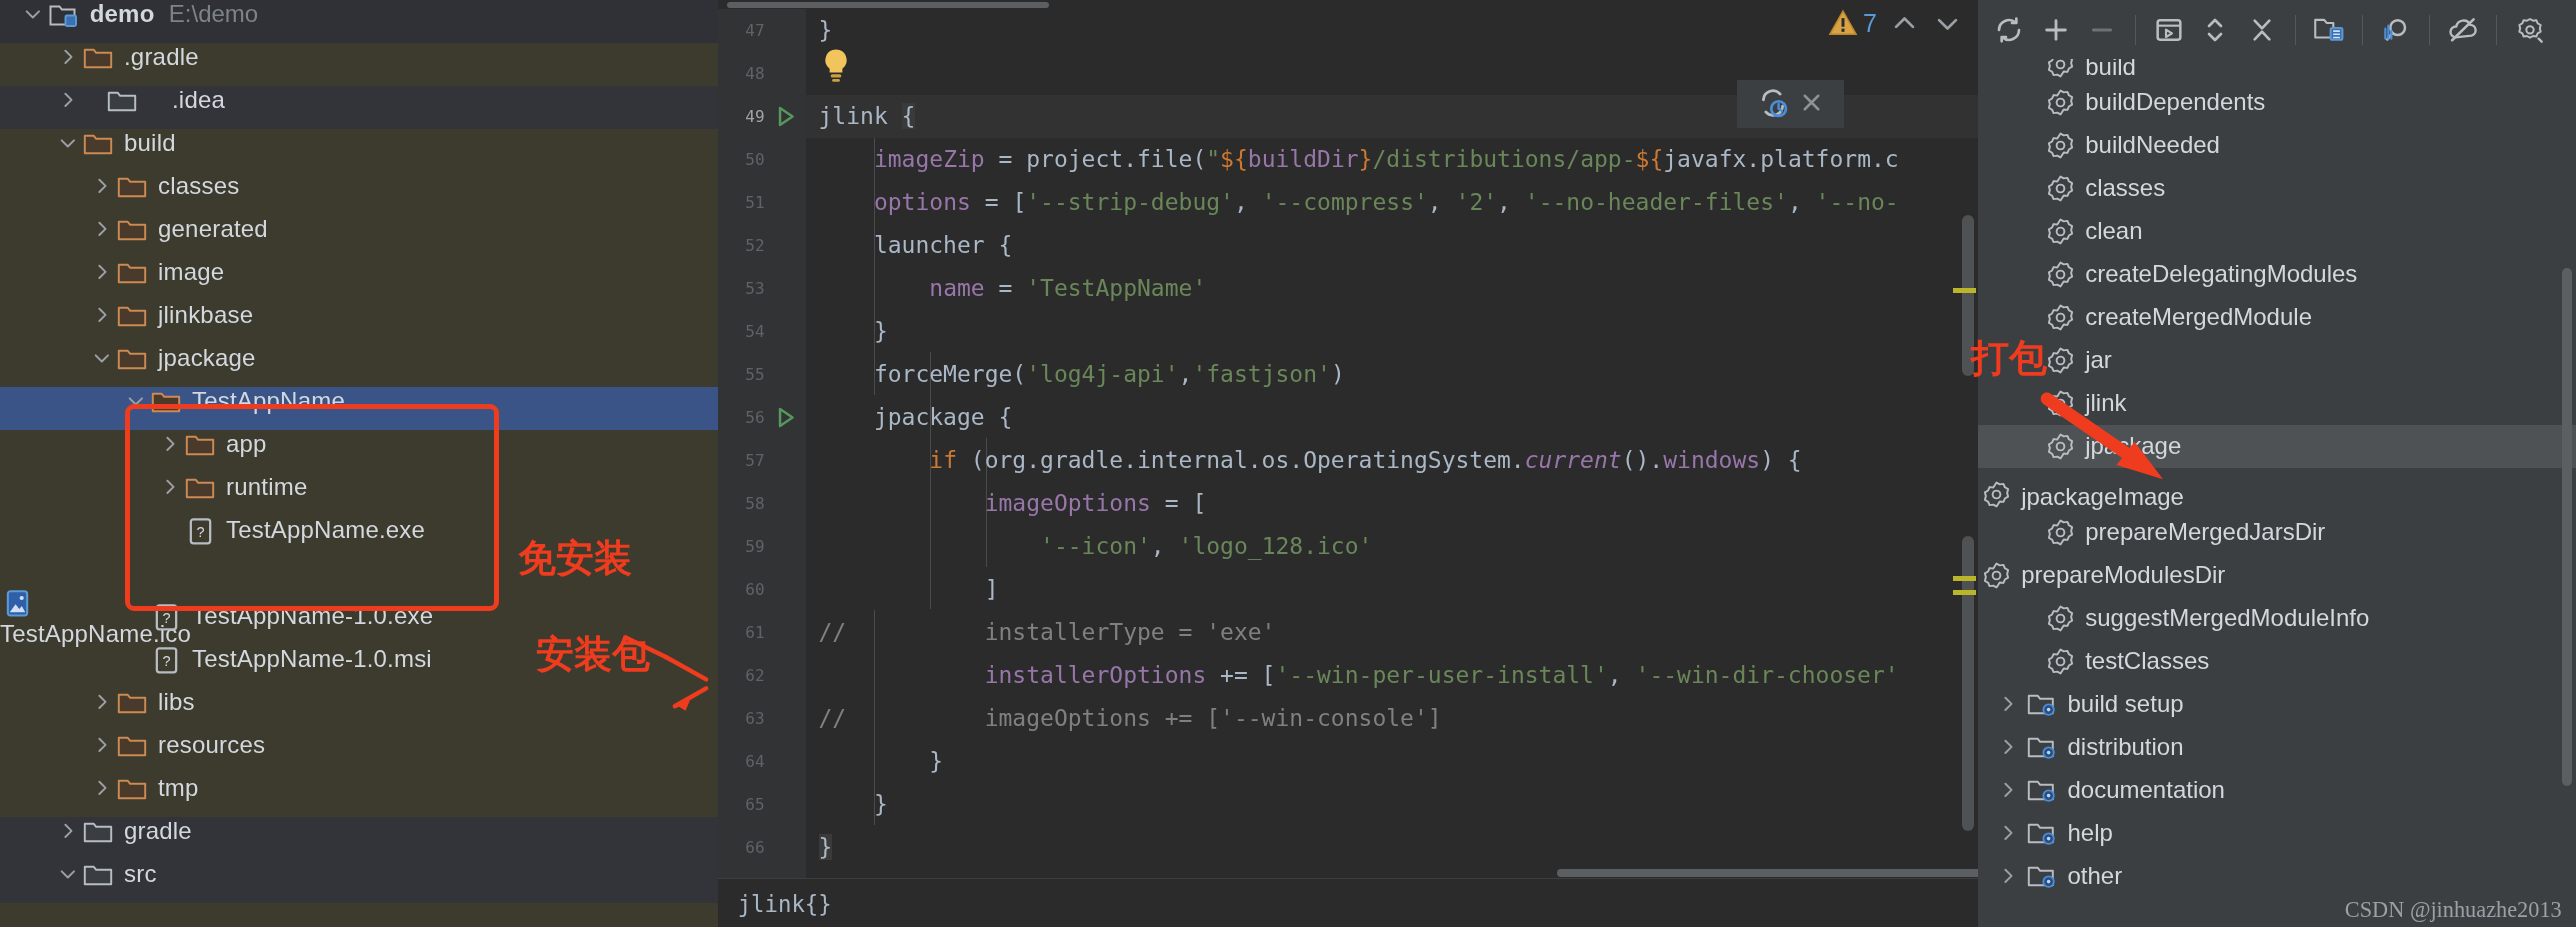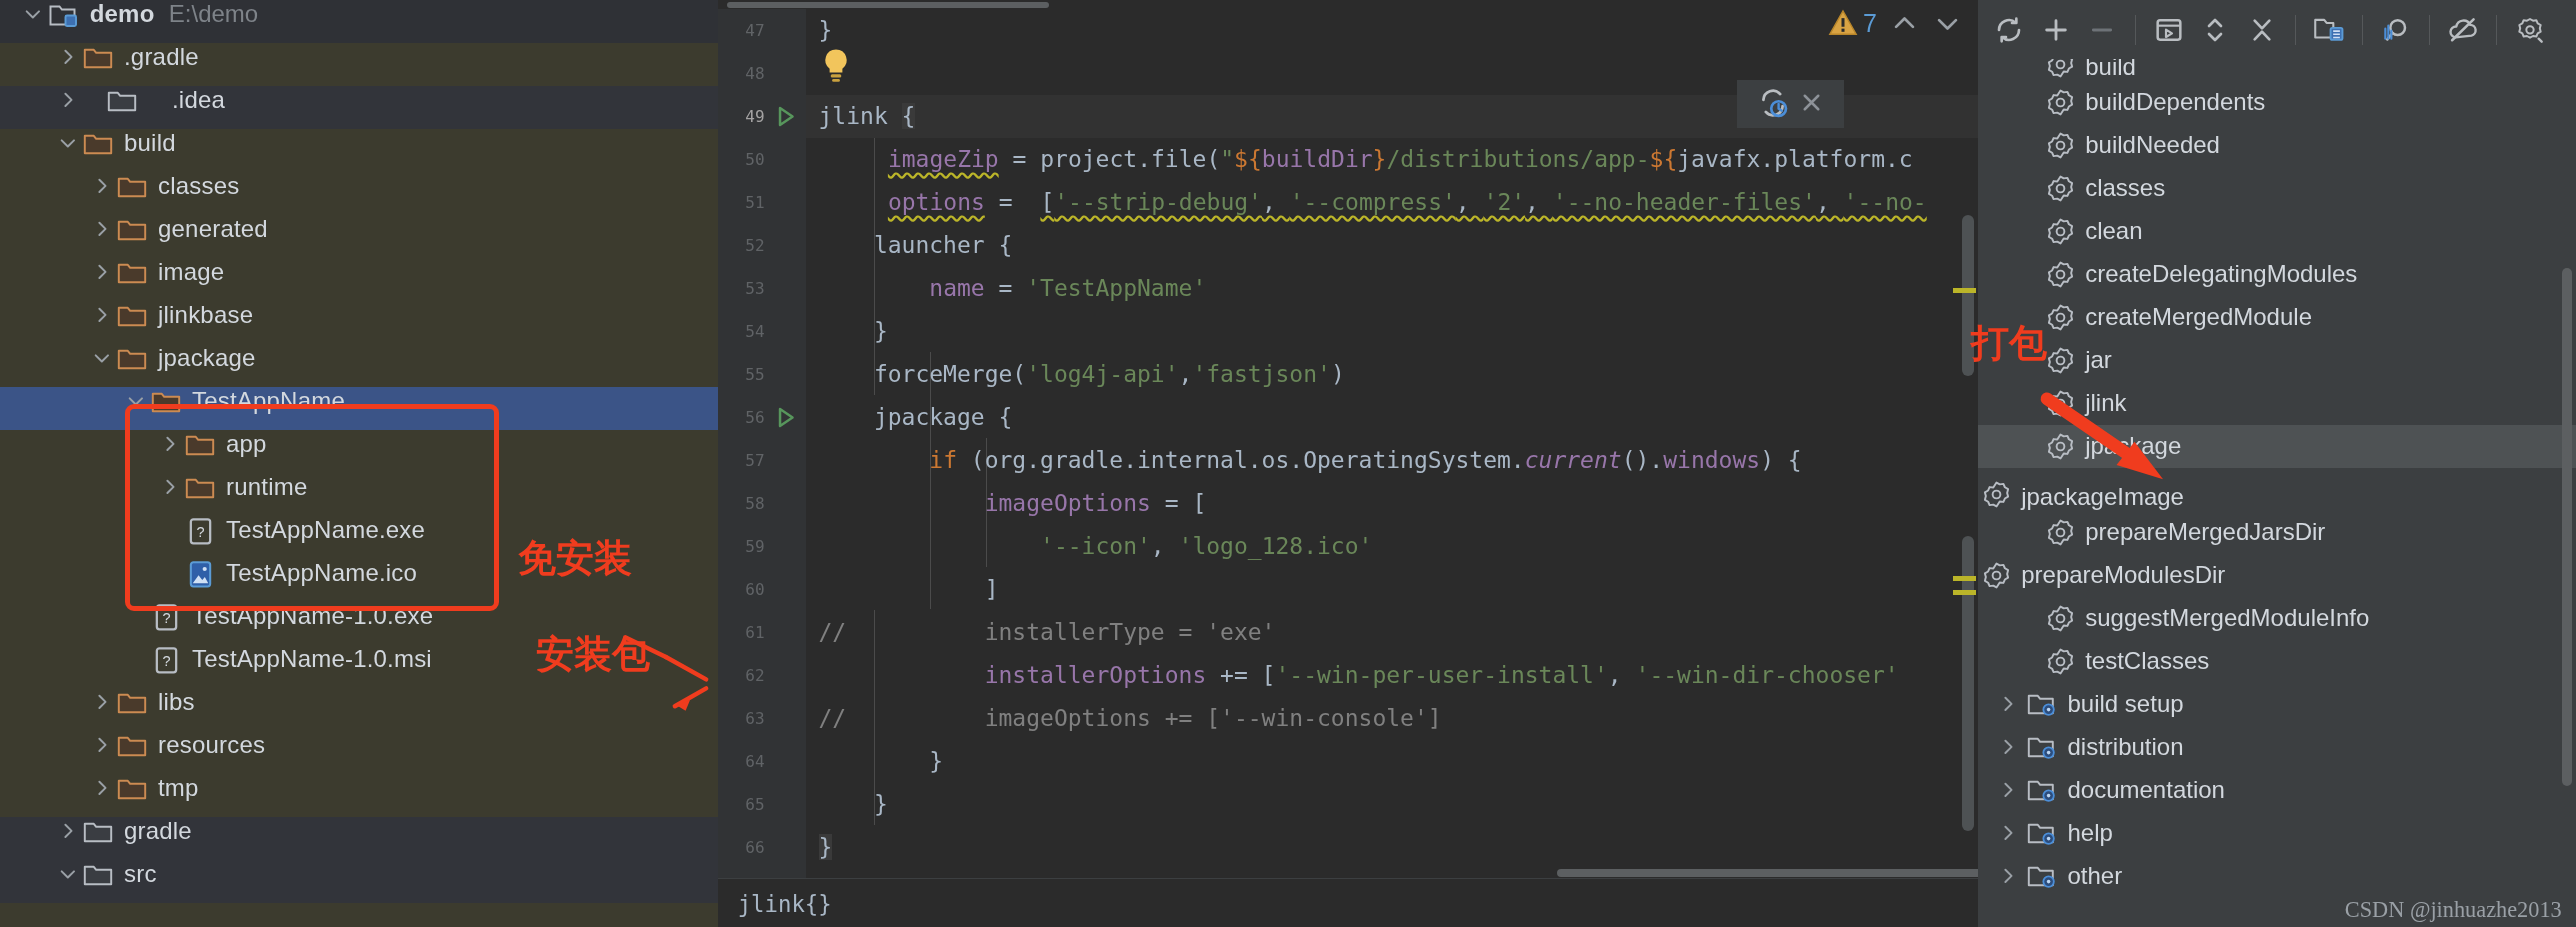--- a/index.html
+++ b/index.html
@@ -105,21 +105,21 @@
     position: relative;
   }
   .code-row.highlight { background: #323232; }
   .tok-key   { color: #cc7832; }
   .tok-str   { color: #6a8759; }
   .tok-prop  { color: #9876aa; }
   .tok-cmt   { color: #808080; }
   .tok-plain { color: #a9b7c6; }
   .tok-dollar{ color: #cc7832; }
   .tok-ital  { color: #9876aa; font-style: italic; }
-  .wavy { text-decoration: underline; text-decoration-style: wavy; text-decoration-color: #bbb529; text-underline-offset: 5.4px; margin-left: 14px; }
+  .wavy { text-decoration-style: wavy; text-decoration-color: #bbb529; text-underline-offset: 5.4px; }
   .caret-box { background:#3a3a3a; }
 
   #indent-guides { position:absolute; inset:0; pointer-events:none; }
   .iguide { position:absolute; width:0.9px; background:#4b4b4b; }
 
   #bulb {
     position:absolute; left: 100px; top: 46px; width: 36px; height: 39px;
   }
   #tab-popup {
     position: absolute; right: 134px; top: 80px;
@@ -379,21 +379,21 @@
         <div class="tree-row" style="padding-left: 156px;">
           <span class="arrow blank"></span>
           <span class="ic">
             <svg width="27" height="29" viewBox="0 0 16 18" style="font-size:27px">
               <rect x="2" y="1.4" width="12" height="15" rx="1.6" fill="none" stroke="#b8bdc4" stroke-width="1.4"></rect>
               <text x="8" y="12.4" font-size="9" fill="#d3d8de" text-anchor="middle" font-family="sans-serif">?</text>
             </svg>
           </span>
           <span class="tree-label">TestAppName.exe</span>
         </div>
-        <div class="tree-row" style="padding-left: 156px;">
+        <div class="tree-row" style=" flex-direction: column;">
           <span class="arrow blank"></span>
           <span class="ic">
             <svg width="27" height="29" viewBox="0 0 16 18">
               <rect x="2" y="1.4" width="12" height="15" rx="1.6" fill="#2f5fa8" stroke="#5b9bd5" stroke-width="1.3"></rect>
               <circle cx="10.6" cy="5.6" r="1.3" fill="#cfe0f5"></circle>
               <path d="M3.2 14.4l3.6-5 2.3 3 1.6-1.8 2.1 3.8z" fill="#cfe0f5"></path>
             </svg>
           </span>
           <span class="tree-label">TestAppName.ico</span>
         </div>
@@ -969,21 +969,21 @@
     <div id="watermark">CSDN @jinhuazhe2013</div>
   </div>
 
   <div id="overlay">
     <div class="anno-box" style="left:125px; top:404px; width:374px; height:207px;"></div>
 
     <div class="anno-text" style="left:518px; top:533px;">免安装</div>
 
     <div class="anno-text" style="left:536px; top:629px;">安装包</div>
 
-    <div class="anno-text" style="left:1971px; top:318px;">打包</div>
+    <div class="anno-text" style="left:1971px; top:333px;">打包</div>
 
     <svg class="anno-svg" style="left:0; top:0; width:2576px; height:928px;" viewBox="0 0 2882 1038" width="2576" height="928">
 
       <path d="M745 735 L 700 713" stroke="#f03c1e" stroke-width="5" fill="none" stroke-linecap="round"></path>
       <path d="M745 735 L 790 760" stroke="#f03c1e" stroke-width="5" fill="none" stroke-linecap="round"></path>
 
       <path d="M790 770 L 755 790" stroke="#f03c1e" stroke-width="5" fill="none" stroke-linecap="round"></path>
       <path d="M757 789 L 772 783 L 767 795 Z" fill="#f03c1e"></path>
 
       <path d="M2290 446 L 2395 518" stroke="#f03c1e" stroke-width="14" fill="none" stroke-linecap="round"></path>

